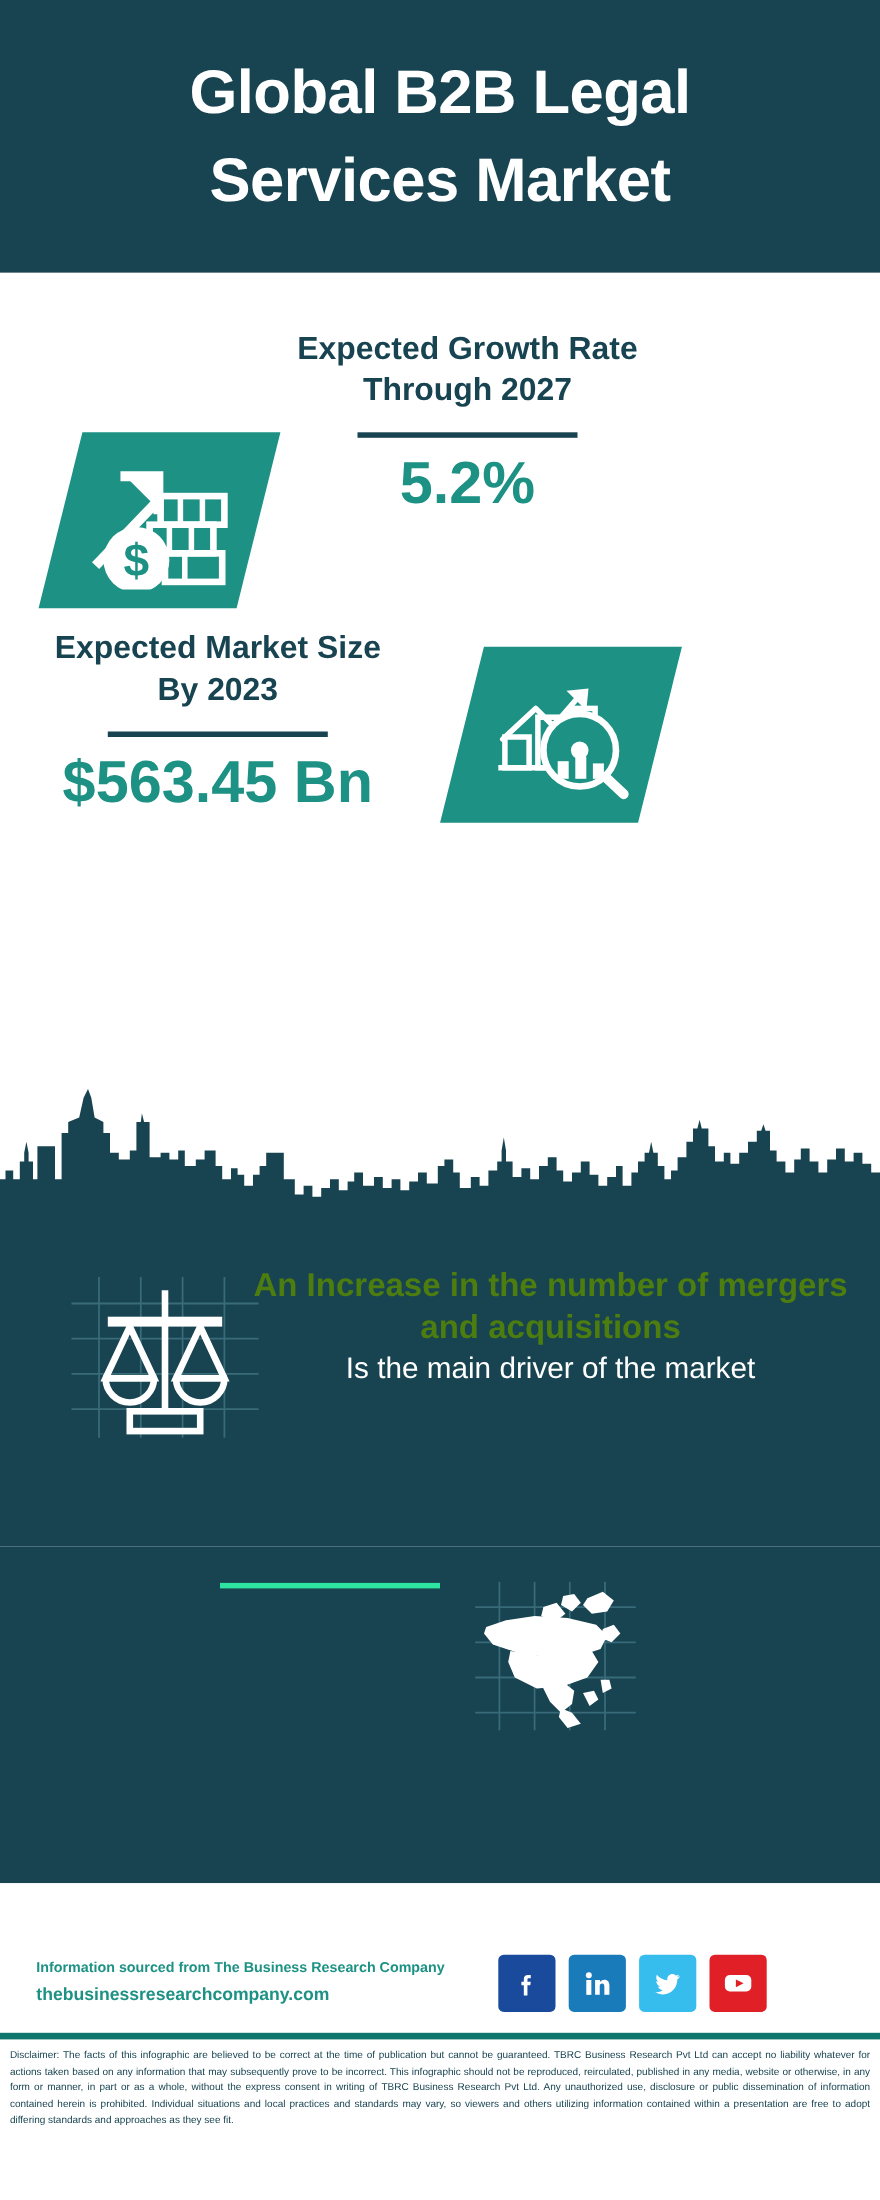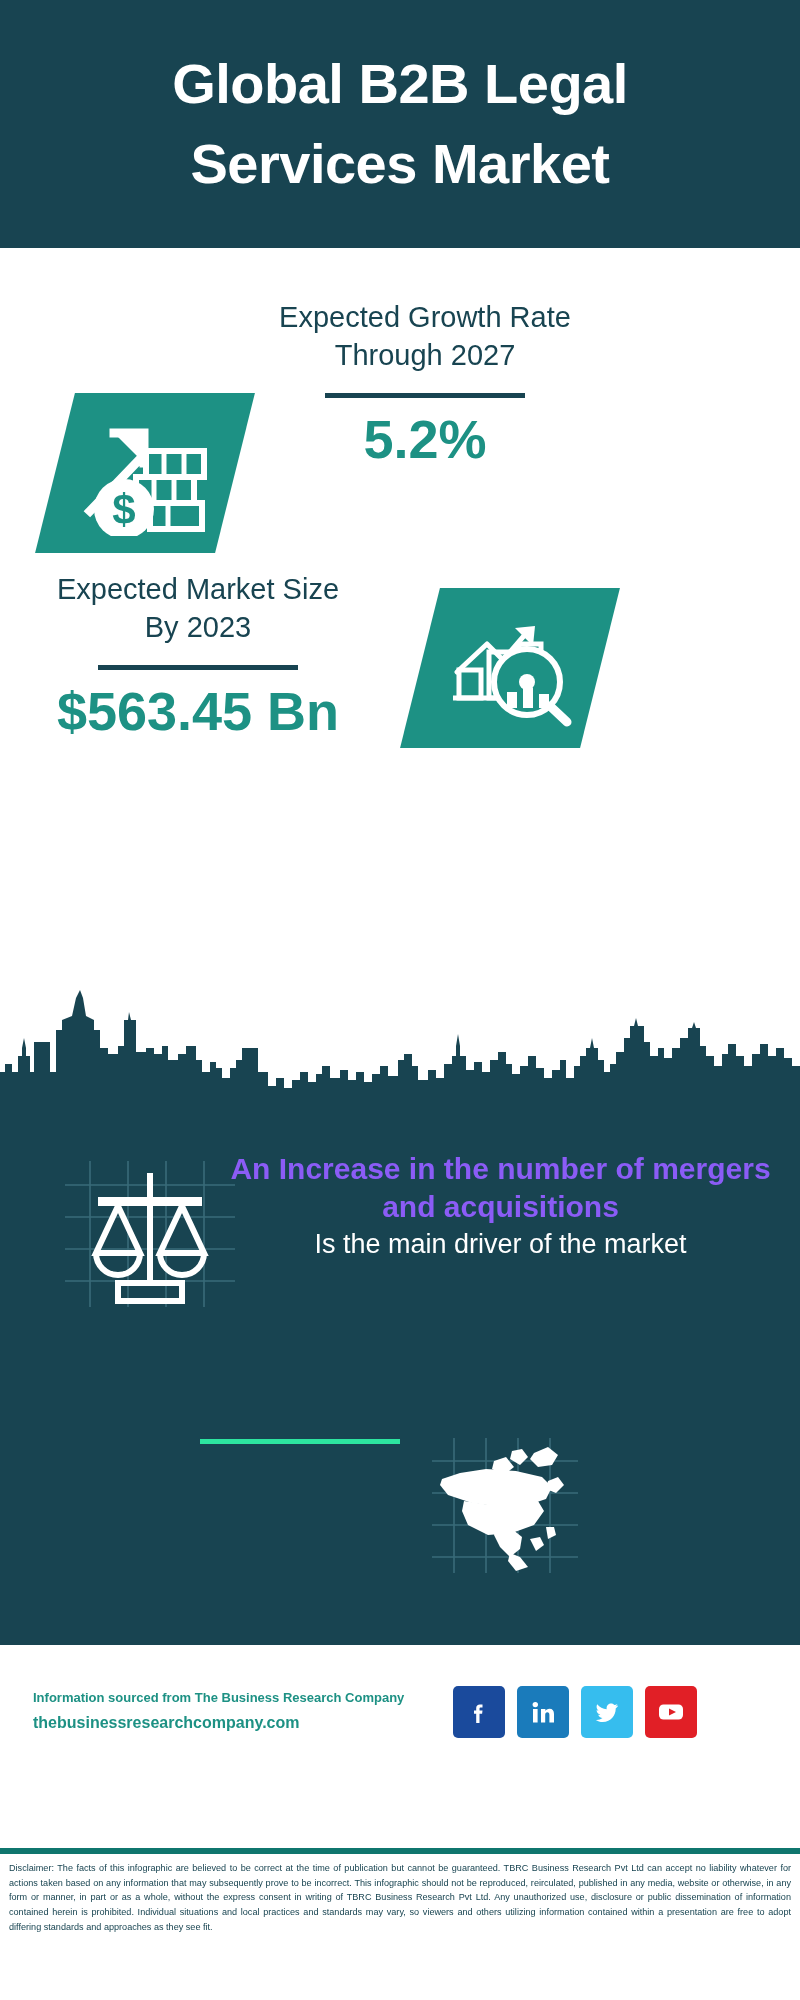--- a/index.html
+++ b/index.html
@@ -65,21 +65,21 @@
   }
   .stat1-text {
     position: absolute;
     left: 265px; top: 50px;
     width: 320px;
     text-align: center;
   }
   .stat-label {
     color: #184451;
     font-size: 29px;
-    font-weight: normal;
+    font-weight: bold;
     line-height: 1.32;
   }
   .divider-dark {
     width: 200px;
     height: 5px;
     background: #184451;
     margin: 18px auto 12px auto;
   }
   .stat-value {
     color: #1d9184;
@@ -131,21 +131,21 @@
     left: 60px; top: 1155px;
     width: 180px; height: 155px;
   }
   .driver-text {
     position: absolute;
     left: 228px; top: 1150px;
     width: 545px;
     text-align: center;
   }
   .hl-green {
-    color: #8b5cf6;
+    color: #4d7c0f;
     font-size: 30px;
     font-weight: bold;
     line-height: 1.28;
     display: block;
   }
   .sub-white {
     color: #ffffff;
     font-size: 27px;
     font-weight: normal;
     line-height: 1.3;
@@ -174,21 +174,21 @@
 
   
   .footer-sep {
     position: absolute;
     top: 1712px; left: 0;
     width: 800px; height: 3px;
     background: #ffffff;
   }
   .footer {
     position: absolute;
-    top: 1645px; left: 0;
+    top: 1736px; left: 0;
     width: 800px;
     height: 133px;
     background: #ffffff;
     display: flex;
     align-items: center;
   }
   .footer-src {
     margin-left: 33px;
     width: 420px;
   }

